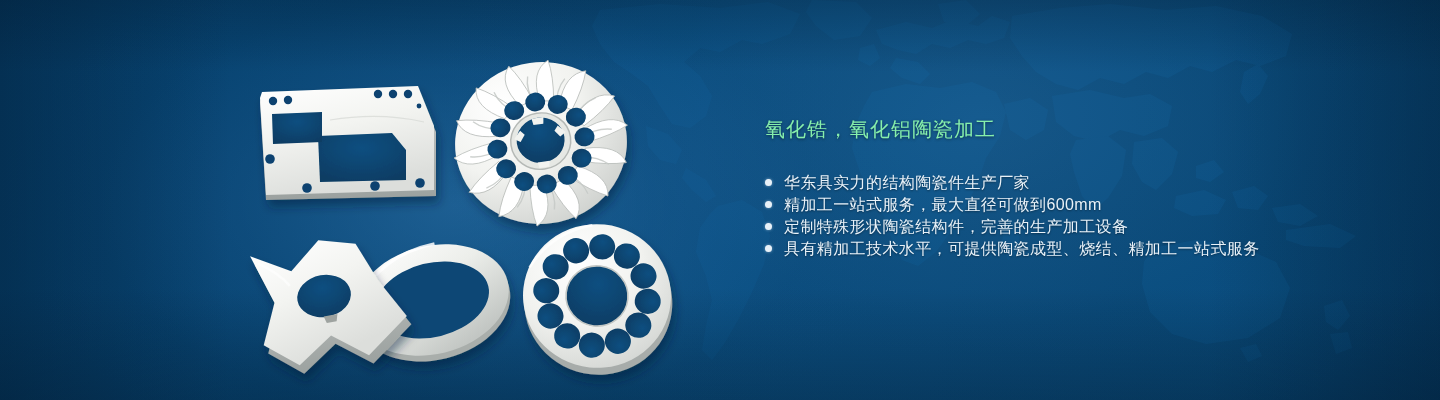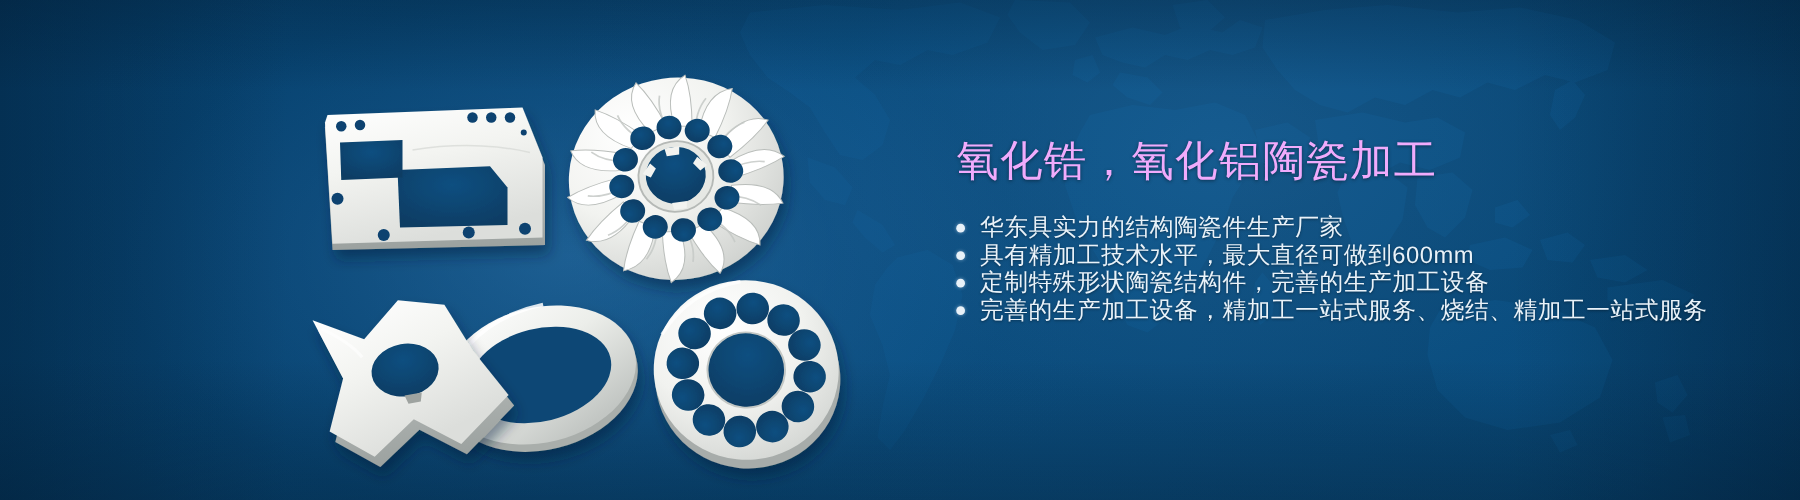--- a/index.html
+++ b/index.html
@@ -72,23 +72,23 @@
   .products { position: absolute; left: 0; top: 0; width: 720px; height: 400px; }
 
   
   .textblock {
     position: absolute;
     left: 765px;
     top: 108px;
     width: 600px;
   }
   .headline {
-    font-size: 34px;
+    font-size: 20px;
     line-height: 42px;
-    color: #f0abfc;
+    color: #86efac;
     letter-spacing: 1px;
     white-space: nowrap;
     text-shadow: 0 1px 3px rgba(0,0,0,0.45);
     margin: 0 0 22px 0;
     font-weight: normal;
   }
   .feature-list { list-style: none; margin: 0; padding: 0; }
   .feature-item {
     display: flex;
     align-items: center;
@@ -99,21 +99,21 @@
   .bullet {
     flex: 0 0 auto;
     width: 7px;
     height: 7px;
     border-radius: 50%;
     background: #e8f1f8;
     margin-right: 12px;
     box-shadow: 0 0 3px rgba(200,225,245,0.6);
   }
   .feature-text {
-    font-size: 19px;
+    font-size: 16px;
     line-height: 21px;
     color: #e9f2f9;
     letter-spacing: 0.4px;
     text-shadow: 0 1px 2px rgba(0,0,0,0.40);
   }
 </style>
 </head>
 <body>
 
 <div id="banner">
@@ -480,26 +480,26 @@
   <div class="textblock">
     <h1 class="headline">氧化锆，氧化铝陶瓷加工</h1>
 
     <ul class="feature-list">
       <li class="feature-item">
         <span class="bullet"></span>
         <span class="feature-text">华东具实力的结构陶瓷件生产厂家</span>
       </li>
       <li class="feature-item">
         <span class="bullet"></span>
-        <span class="feature-text">具有精加工技术水平，最大直径可做到600mm</span>
+        <span class="feature-text">精加工一站式服务，最大直径可做到600mm</span>
       </li>
       <li class="feature-item">
         <span class="bullet"></span>
         <span class="feature-text">定制特殊形状陶瓷结构件，完善的生产加工设备</span>
       </li>
       <li class="feature-item">
         <span class="bullet"></span>
-        <span class="feature-text">完善的生产加工设备，精加工一站式服务、烧结、精加工一站式服务</span>
+        <span class="feature-text">具有精加工技术水平，可提供陶瓷成型、烧结、精加工一站式服务</span>
       </li>
     </ul>
   </div>
 
 </div>
 
 </body></html>

